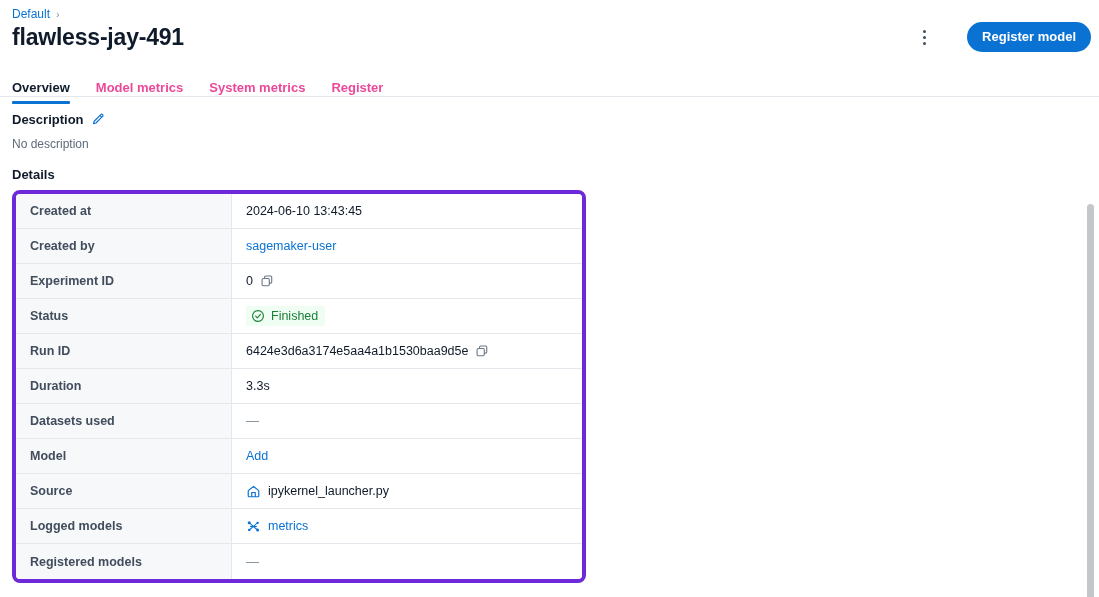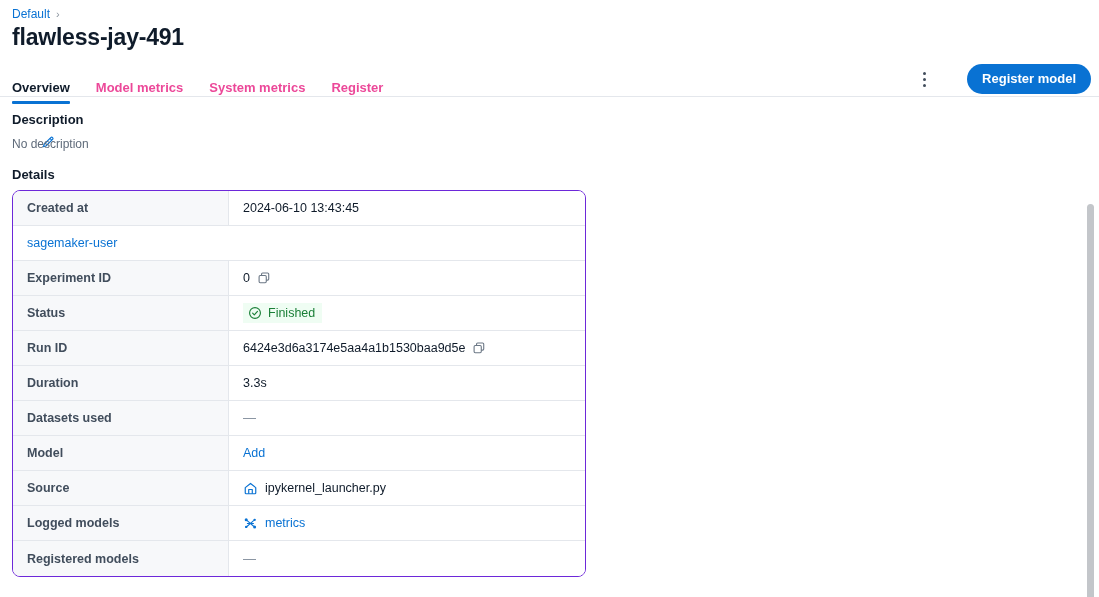--- a/index.html
+++ b/index.html
@@ -53,21 +53,20 @@
     letter-spacing: -0.2px;
   }
 
   .header-actions {
     position: absolute;
     right: 8px;
     top: 22px;
     display: flex;
     align-items: flex-start;
     gap: 32px;
-    margin-top: 42px;
   }
 
   .kebab-button {
     width: 22px;
     height: 30px;
     display: flex;
     flex-direction: column;
     align-items: center;
     justify-content: center;
     gap: 3px;
@@ -139,21 +138,20 @@
   }
 
   
   .description-header {
     position: absolute;
     left: 12px;
     top: 111px;
     display: flex;
     align-items: center;
     gap: 7px;
-    flex-direction: column;
   }
   .section-heading {
     font-size: 13px;
     font-weight: bold;
     color: #0f1b2a;
     line-height: 18px;
   }
   .edit-icon {
     width: 14px;
     height: 14px;
@@ -179,21 +177,21 @@
     color: #0f1b2a;
     line-height: 18px;
   }
 
   
   .details-table {
     position: absolute;
     left: 12px;
     top: 190px;
     width: 574px;
-    border: 1px solid #6d28d9;
+    border: 4px solid #6d28d9;
     border-radius: 8px;
     overflow: hidden;
     background: #ffffff;
   }
   .detail-row {
     display: flex;
     align-items: stretch;
     min-height: 35px;
     border-bottom: 1px solid #e4e7ec;
   }
@@ -328,20 +326,21 @@
   <div class="details-table">
 
     <div class="detail-row">
       <div class="detail-label">Created at</div>
       <div class="detail-value">
         <span class="value-text">2024-06-10 13:43:45</span>
       </div>
     </div>
 
     <div class="detail-row">
+      <div class="detail-label">Created by</div>
       <div class="detail-value">
         <a class="value-link">sagemaker-user</a>
       </div>
     </div>
 
     <div class="detail-row">
       <div class="detail-label">Experiment ID</div>
       <div class="detail-value">
         <span class="value-text">0</span>
         <svg class="copy-icon" viewBox="0 0 16 16" fill="none">

